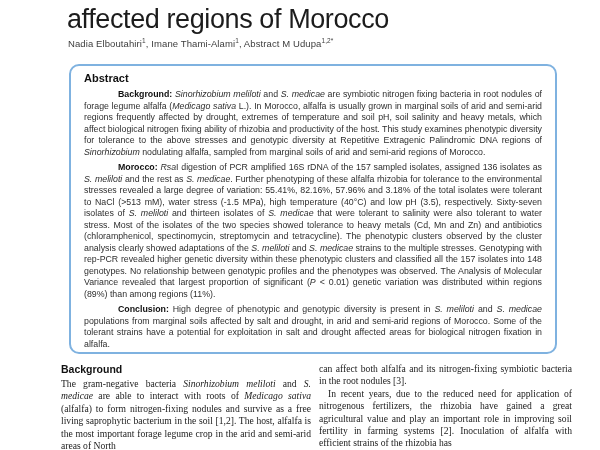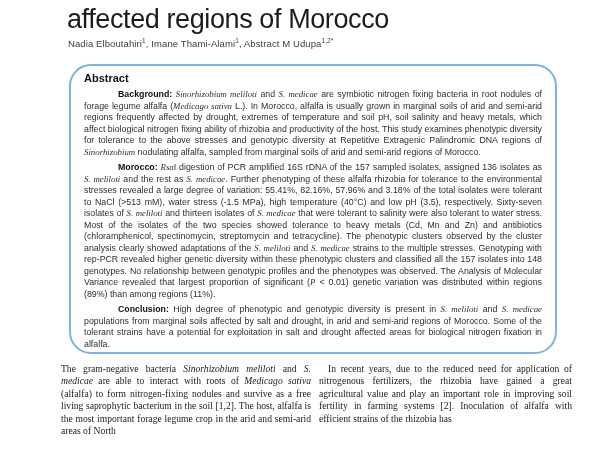--- a/index.html
+++ b/index.html
@@ -14,21 +14,21 @@
     color: #1c1c1c;
   }
   .author-line {
     position: absolute; left: 55px; top: 38px; width: 480px;
     font-size: 9.5px; color: #3d3d3d; letter-spacing: 0.1px;
   }
   .author-line sup { font-size: 6.5px; vertical-align: super; line-height: 0; }
 
   .abstract-box {
     position: absolute; left: 56px; top: 64px; width: 488px; height: 290px;
-    border: 2px solid #7fb2e0; border-radius: 22px;
+    border: 2px solid #7fb2e0; border-radius: 10px;
     padding: 6px 13px 5px 13px; overflow: hidden; background: #fff;
   }
   .abstract-heading {
     font-size: 11px; font-weight: 700; color: #111; margin-bottom: 5px;
   }
   .abs-sec {
     font-size: 8.8px; line-height: 11.5px; text-align: justify;
     color: #2e2e2e; margin-bottom: 4px;
   }
   .sec-label { font-weight: 700; color: #111; padding-left: 34px; }
@@ -38,21 +38,21 @@
   .col-right { left: 306px; width: 253px; }
   .section-heading {
     font-family: "Liberation Sans", sans-serif;
     font-size: 10.5px; font-weight: 700; color: #111; margin-bottom: 3px;
   }
   .body-para {
     font-size: 9.6px; line-height: 12.4px; text-align: justify; color: #1a1a1a;
   }
   .body-para.indent { text-indent: 9px; }
 
-  .it { font-style: italic; font-family: Liberation Serif, serif; }
+  .it { font-style: italic; }
   sup { font-size: 0.62em; vertical-align: super; line-height: 0; }
 </style>
 </head>
 <body>
 
 <div class="page">
 
   <h1 class="article-title">affected regions of Morocco</h1>
 
   <div class="author-line"><span>Nadia Elboutahiri</span><sup>1</sup><span>, </span><span>Imane Thami-Alami</span><sup>1</sup><span>, </span><span>Abstract M Udupa</span><sup>1,2*</sup></div>
@@ -70,20 +70,22 @@
       <span><span class="it">Rsa</span><span>I digestion of PCR amplified 16S rDNA of the 157 sampled isolates, assigned 136 isolates as </span><span class="it">S. meliloti</span><span> and the rest as </span><span class="it">S. medicae</span><span>. Further phenotyping of these alfalfa rhizobia for tolerance to the environmental stresses revealed a large degree of variation: 55.41%, 82.16%, 57.96% and 3.18% of the total isolates were tolerant to NaCl (&gt;513 mM), water stress (-1.5 MPa), high temperature (40°C) and low pH (3.5), respectively. Sixty-seven isolates of </span><span class="it">S. meliloti</span><span> and thirteen isolates of </span><span class="it">S. medicae</span><span> that were tolerant to salinity were also tolerant to water stress. Most of the isolates of the two species showed tolerance to heavy metals (Cd, Mn and Zn) and antibiotics (chloramphenicol, spectinomycin, streptomycin and tetracycline). The phenotypic clusters observed by the cluster analysis clearly showed adaptations of the </span><span class="it">S. meliloti</span><span> and </span><span class="it">S. medicae</span><span> strains to the multiple stresses. Genotyping with rep-PCR revealed higher genetic diversity within these phenotypic clusters and classified all the 157 isolates into 148 genotypes. No relationship between genotypic profiles and the phenotypes was observed. The Analysis of Molecular Variance revealed that largest proportion of significant (</span><span class="it">P</span><span> &lt; 0.01) genetic variation was distributed within regions (89%) than among regions (11%).</span></span>
     </p>
 
     <p class="abs-sec">
       <span class="sec-label">Conclusion:</span>
       <span><span>High degree of phenotypic and genotypic diversity is present in </span><span class="it">S. meliloti</span><span> and </span><span class="it">S. medicae</span><span> populations from marginal soils affected by salt and drought, in arid and semi-arid regions of Morocco. Some of the tolerant strains have a potential for exploitation in salt and drought affected areas for biological nitrogen fixation in alfalfa.</span></span>
     </p>
   </div>
 
   <div class="body-col col-left">
+    <div class="section-heading">Background</div>
     <p class="body-para"><span>The gram-negative bacteria </span><span class="it">Sinorhizobium meliloti</span><span> and </span><span class="it">S. medicae</span><span> are able to interact with roots of </span><span class="it">Medicago sativa</span><span> (alfalfa) to form nitrogen-fixing nodules and survive as a free living saprophytic bacterium in the soil [1,2]. The host, alfalfa is the most important forage legume crop in the arid and semi-arid areas of North</span></p>
   </div>
 
   <div class="body-col col-right">
+    <p class="body-para"><span>can affect both alfalfa and its nitrogen-fixing symbiotic bacteria in the root nodules [3].</span></p>
     <p class="body-para indent"><span>In recent years, due to the reduced need for application of nitrogenous fertilizers, the rhizobia have gained a great agricultural value and play an important role in improving soil fertility in farming systems [2]. Inoculation of alfalfa with efficient strains of the rhizobia has</span></p>
   </div>
 
 </div>
 
 </body></html>

